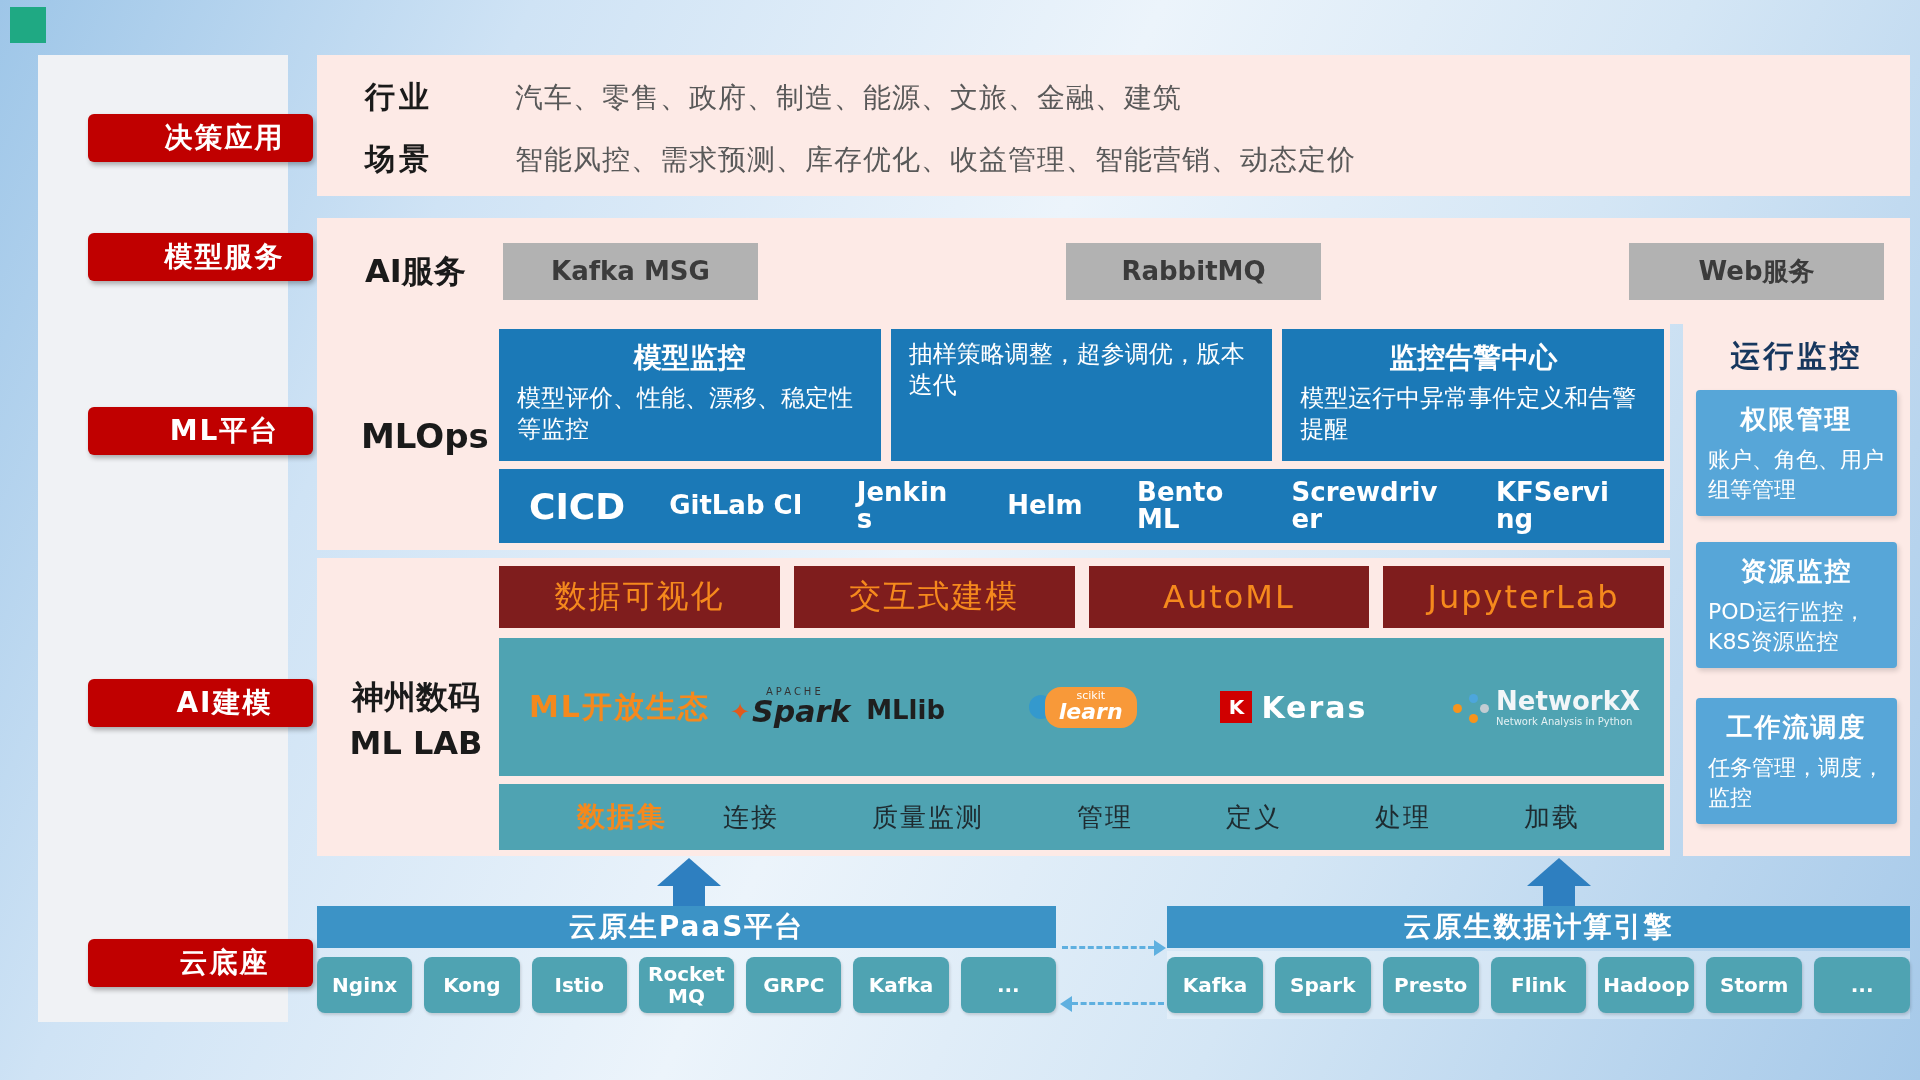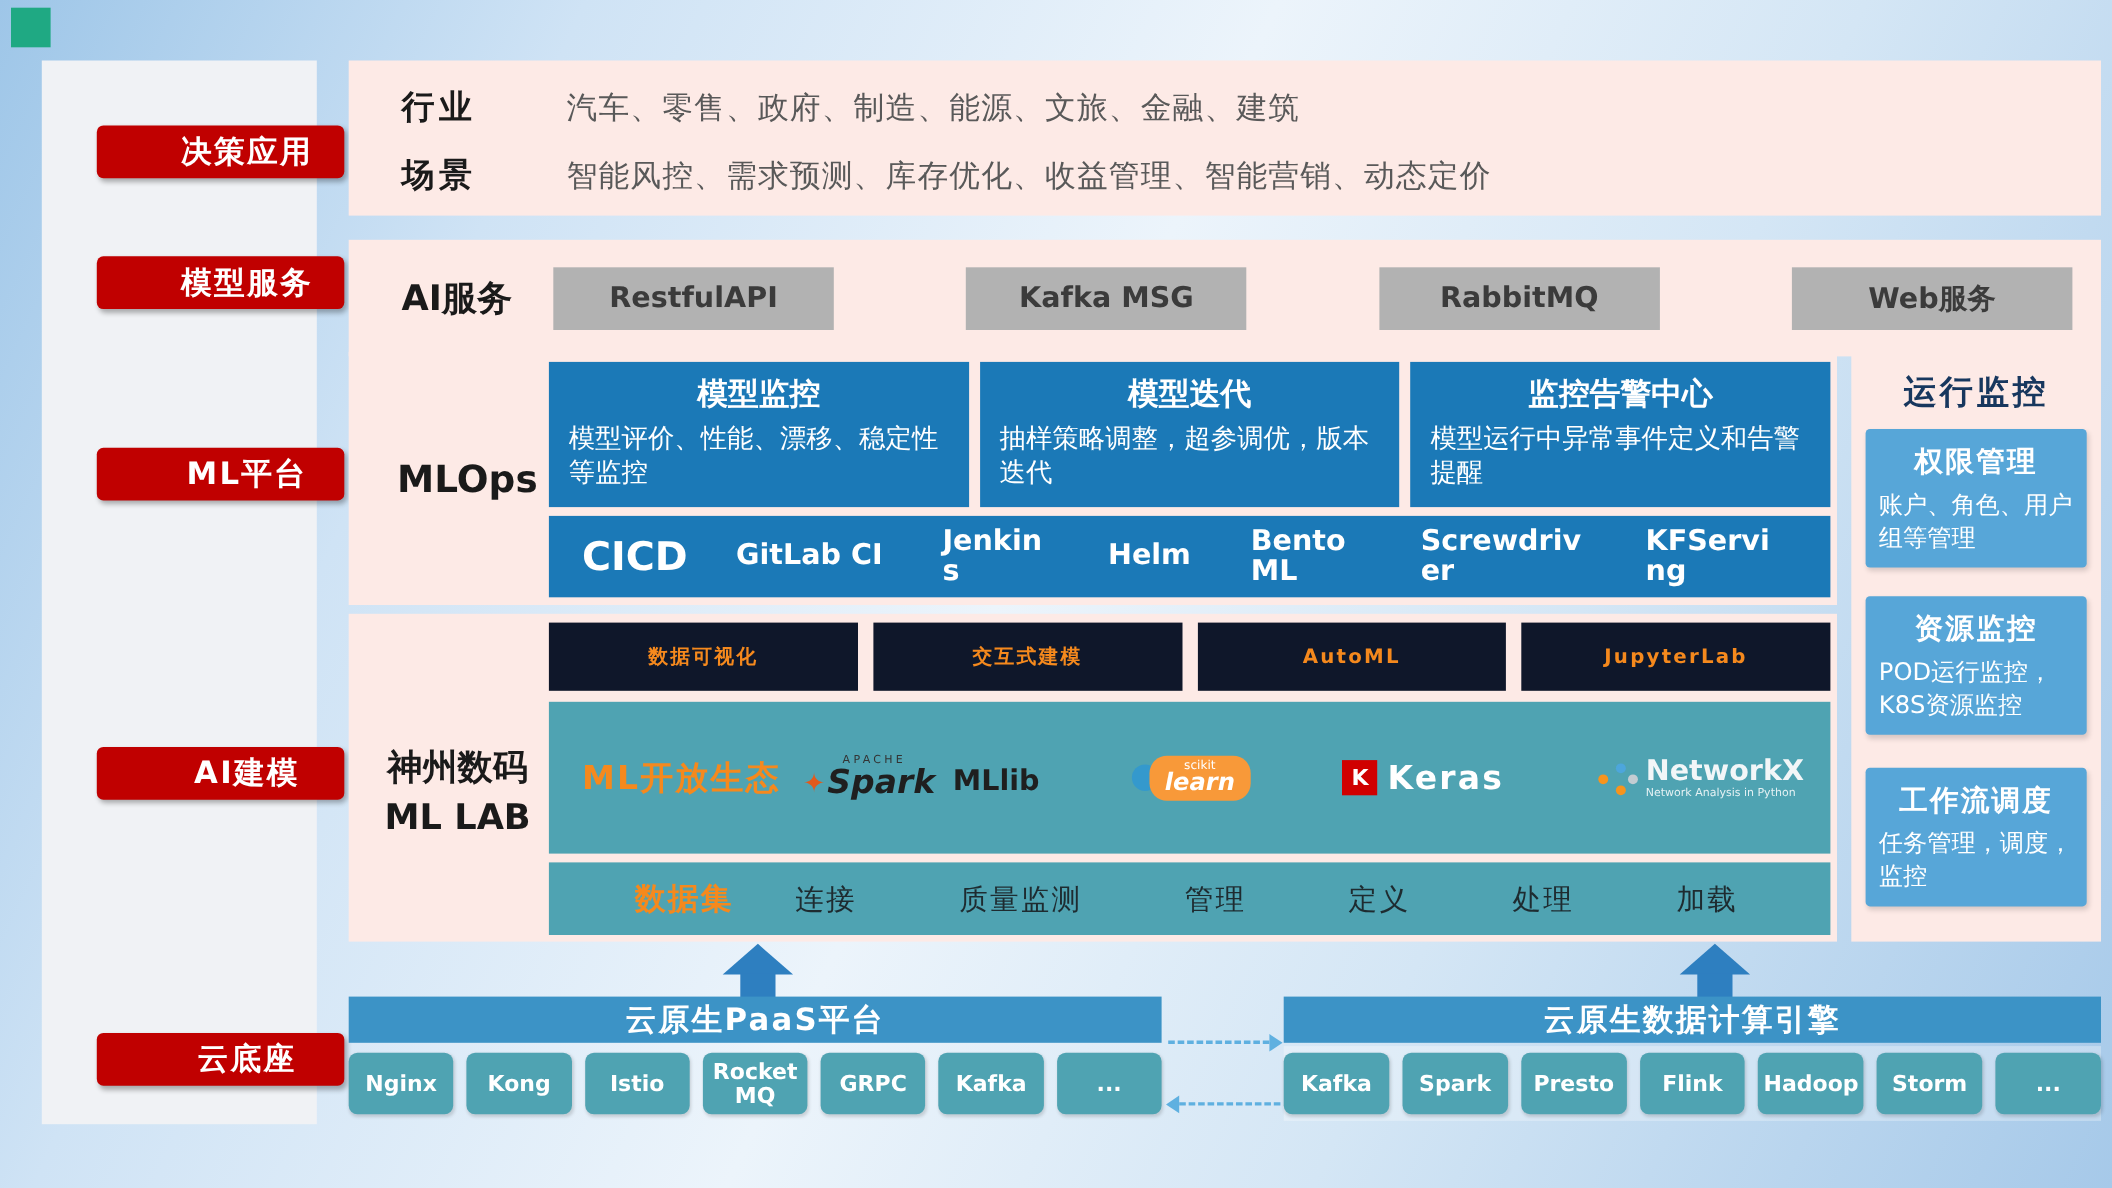--- a/index.html
+++ b/index.html
@@ -42,21 +42,21 @@
   .tool:nth-child(1){ white-space:nowrap; }
   .tool:nth-child(2){ width:96px; }
   .tool:nth-child(4){ width:100px; }
   .tool:nth-child(5){ width:150px; }
   .tool:nth-child(6){ width:122px; }
 
   
   .mllab-label { position:absolute; left:14px; top:116px; width:170px; text-align:center;
     font-size:32px; font-weight:bold; color:#1a1a1a; line-height:1.45; }
   .lab-btns { position:absolute; left:182px; top:8px; width:1165px; height:62px; display:flex; gap:14px; }
-  .lab-btn { flex:1; background:#0f172a; color:#f5891d; font-size:18px; font-weight:bold;
+  .lab-btn { flex:1; background:#7f1d1d; color:#f5891d; font-size:32px; font-weight:normal;
     display:flex; align-items:center; justify-content:center; letter-spacing:2px; }
   .eco { position:absolute; left:182px; top:80px; width:1165px; height:138px; background:#4fa3b2;
     display:flex; align-items:center; }
   .eco-label { font-size:30px; font-weight:bold; color:#f5891d; margin:0 20px 0 30px; white-space:nowrap; letter-spacing:2px; }
   .logo-rows { flex:1; display:flex; flex-direction:column; gap:10px; padding-right:24px; }
   .logo-row { display:flex; align-items:center; justify-content:space-between; }
   .logo { display:flex; align-items:center; gap:9px; }
 
   .ana-icon { width:24px; height:24px; border:5px solid #3eb049; border-radius:50%; }
   .ana-text { font-size:24px; font-weight:bold; color:#3eb049; letter-spacing:2px; }
@@ -149,36 +149,34 @@
     </div>
     <div class="ind-row" style="top:84px;">
       <div class="ind-label">场景</div>
       <div class="ind-value">智能风控、需求预测、库存优化、收益管理、智能营销、动态定价</div>
     </div>
   </div>
 
   <div class="panel" style="left:317px; top:206px; width:1593px; height:106px;margin-top:12px;">
     <div class="svc-label">AI服务</div>
     <div class="svc-btns">
-      <div class="svc-btn">RestfulAPI</div>
       <div class="svc-btn">Kafka MSG</div>
       <div class="svc-btn">RabbitMQ</div>
       <div class="svc-btn">Web服务</div>
     </div>
   </div>
 
   <div class="panel" style="left:317px; top:320px; width:1353px; height:230px;">
     <div class="mlops-label">MLOps</div>
     <div class="mlops-cards">
       <div class="bcard">
         <div class="bcard-title">模型监控</div>
         <div class="bcard-desc">模型评价、性能、漂移、稳定性等监控</div>
       </div>
       <div class="bcard">
-        <div class="bcard-title">模型迭代</div>
         <div class="bcard-desc">抽样策略调整，超参调优，版本迭代</div>
       </div>
       <div class="bcard">
         <div class="bcard-title">监控告警中心</div>
         <div class="bcard-desc">模型运行中异常事件定义和告警提醒</div>
       </div>
     </div>
     <div class="cicd-bar">
       <div class="cicd-label">CICD</div>
       <div class="cicd-tools">

